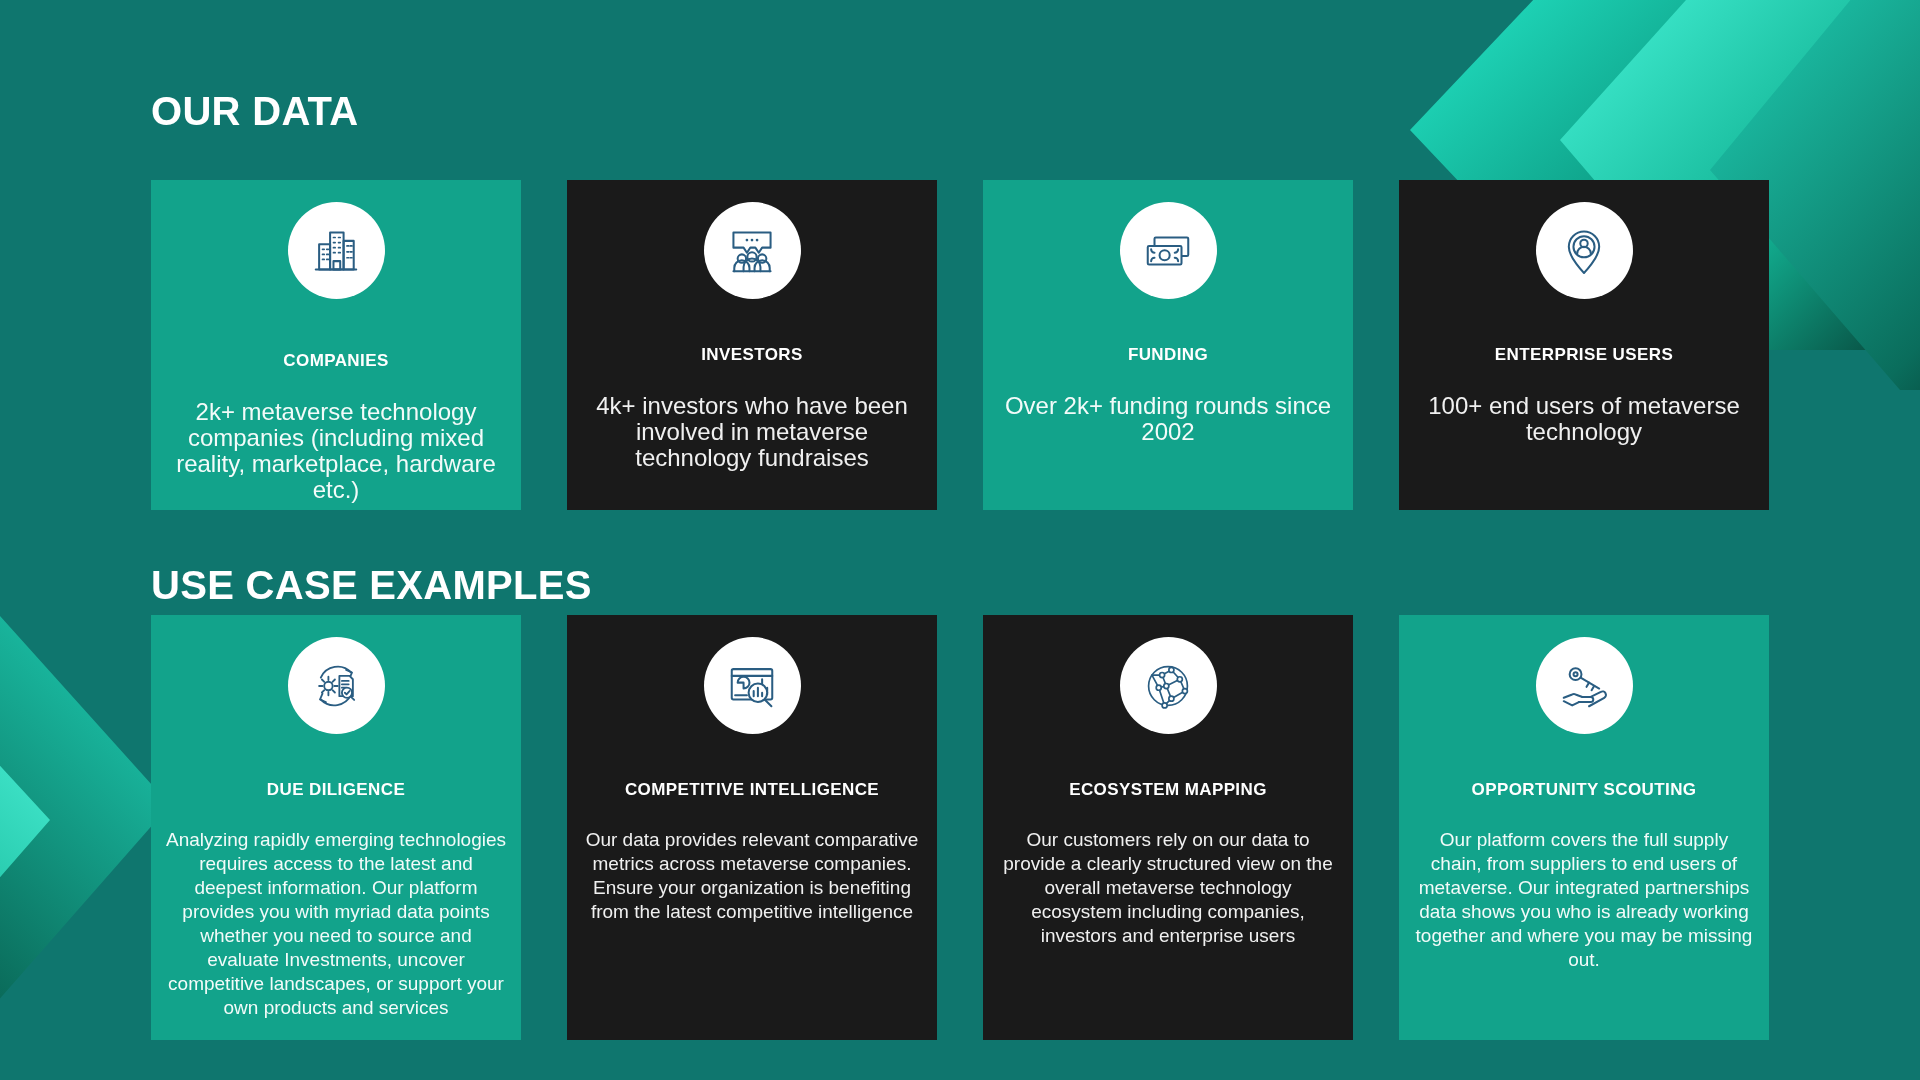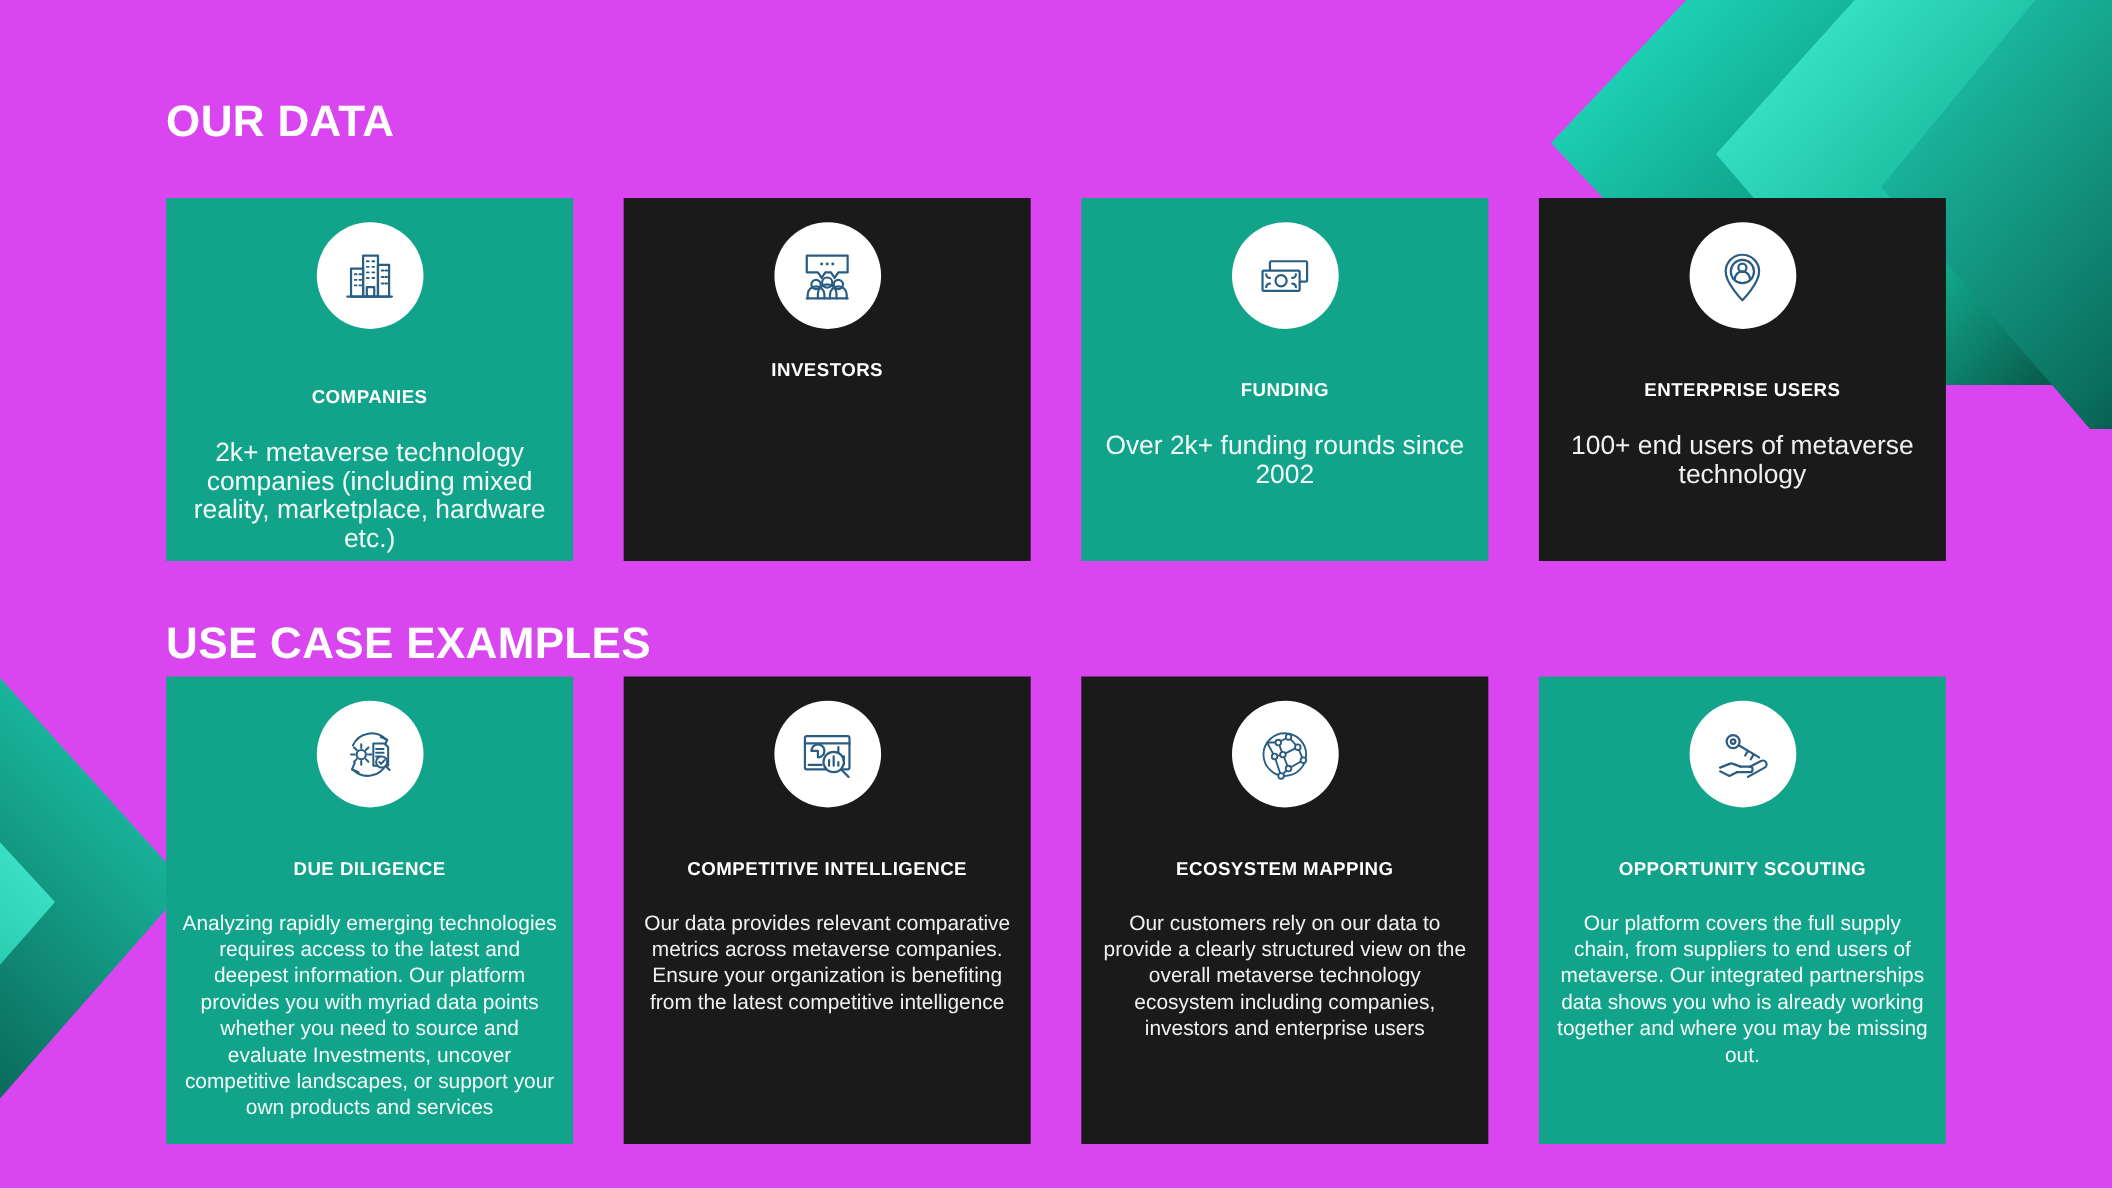--- a/index.html
+++ b/index.html
@@ -2,21 +2,21 @@
 <html><head>
 <meta charset="utf-8">
 <style>
   * { margin:0; padding:0; box-sizing:border-box; }
   html, body {
     width:1920px; height:1080px;
     background:#000000;
     font-family:"Liberation Sans", sans-serif;
     overflow:hidden;
   }
-  .stage { position:relative; width:1920px; height:1080px; background:#d946ef; overflow:hidden; }
+  .stage { position:relative; width:1920px; height:1080px; background:#0f766e; overflow:hidden; }
 
   
   .deco { position:absolute; pointer-events:none; }
 
   .deco-right { top:-40px; right:-60px; width:720px; height:520px; }
   .deco-left  { bottom:-30px; left:-330px; width:640px; height:560px; }
 
   
   .heading {
     position:absolute;
@@ -77,21 +77,21 @@
   
   #row-data .card { height:330px; justify-content:flex-start; }
   #row-data .card .card-body { margin-top:12px; }
 
   
   #row-usecase .card { min-height:380px; }
   #row-usecase .card-title { margin-top:30px; font-size:17px; }
   #row-usecase .card-body { margin-top:12px; font-size:19px; line-height:24px; }
 
   
-  .pad-sm .card-title { margin-top:12px; }
+  .pad-sm .card-title { margin-top:30px; }
   .pad-lg .card-title { margin-top:30px; }
   .tight .card-body   { margin-top:6px; }
 </style>
 </head>
 <body>
 
 <div class="stage">
 
   <svg class="deco deco-right" viewBox="0 0 720 520">
     <defs>
@@ -172,20 +172,21 @@
           <circle cx="20" cy="41" r="5"></circle>
           <circle cx="32" cy="39" r="5.5"></circle>
           <circle cx="44" cy="41" r="5"></circle>
           <path d="M11 56 v-4 a9 9 0 0 1 18 0 v4"></path>
           <path d="M22 56 v-5 a10 10 0 0 1 20 0 v5"></path>
           <path d="M35 56 v-4 a9 9 0 0 1 18 0 v4"></path>
           <path d="M10 56 h44"></path>
         </svg>
       </div>
       <div class="card-title">INVESTORS</div>
+      <div class="card-body">4k+ investors who have been involved in metaverse technology fundraises</div>
     </div>
 
     <div class="card teal pad-lg">
       <div class="badge">
         <svg viewBox="0 0 64 64" fill="none" stroke="#2a5d82" stroke-width="2.4" stroke-linejoin="round" stroke-linecap="round">
           <rect x="16" y="16" width="40" height="22" rx="1.5"></rect>
           <rect x="8" y="26" width="40" height="22" rx="1.5" fill="#ffffff"></rect>
           <circle cx="28" cy="37" r="6"></circle>
           <path d="M12 30 a4 4 0 0 0 4 4 M44 30 a4 4 0 0 1 -4 4 M12 44 a4 4 0 0 1 4 -4 M44 44 a4 4 0 0 0 -4 -4"></path>
         </svg>

